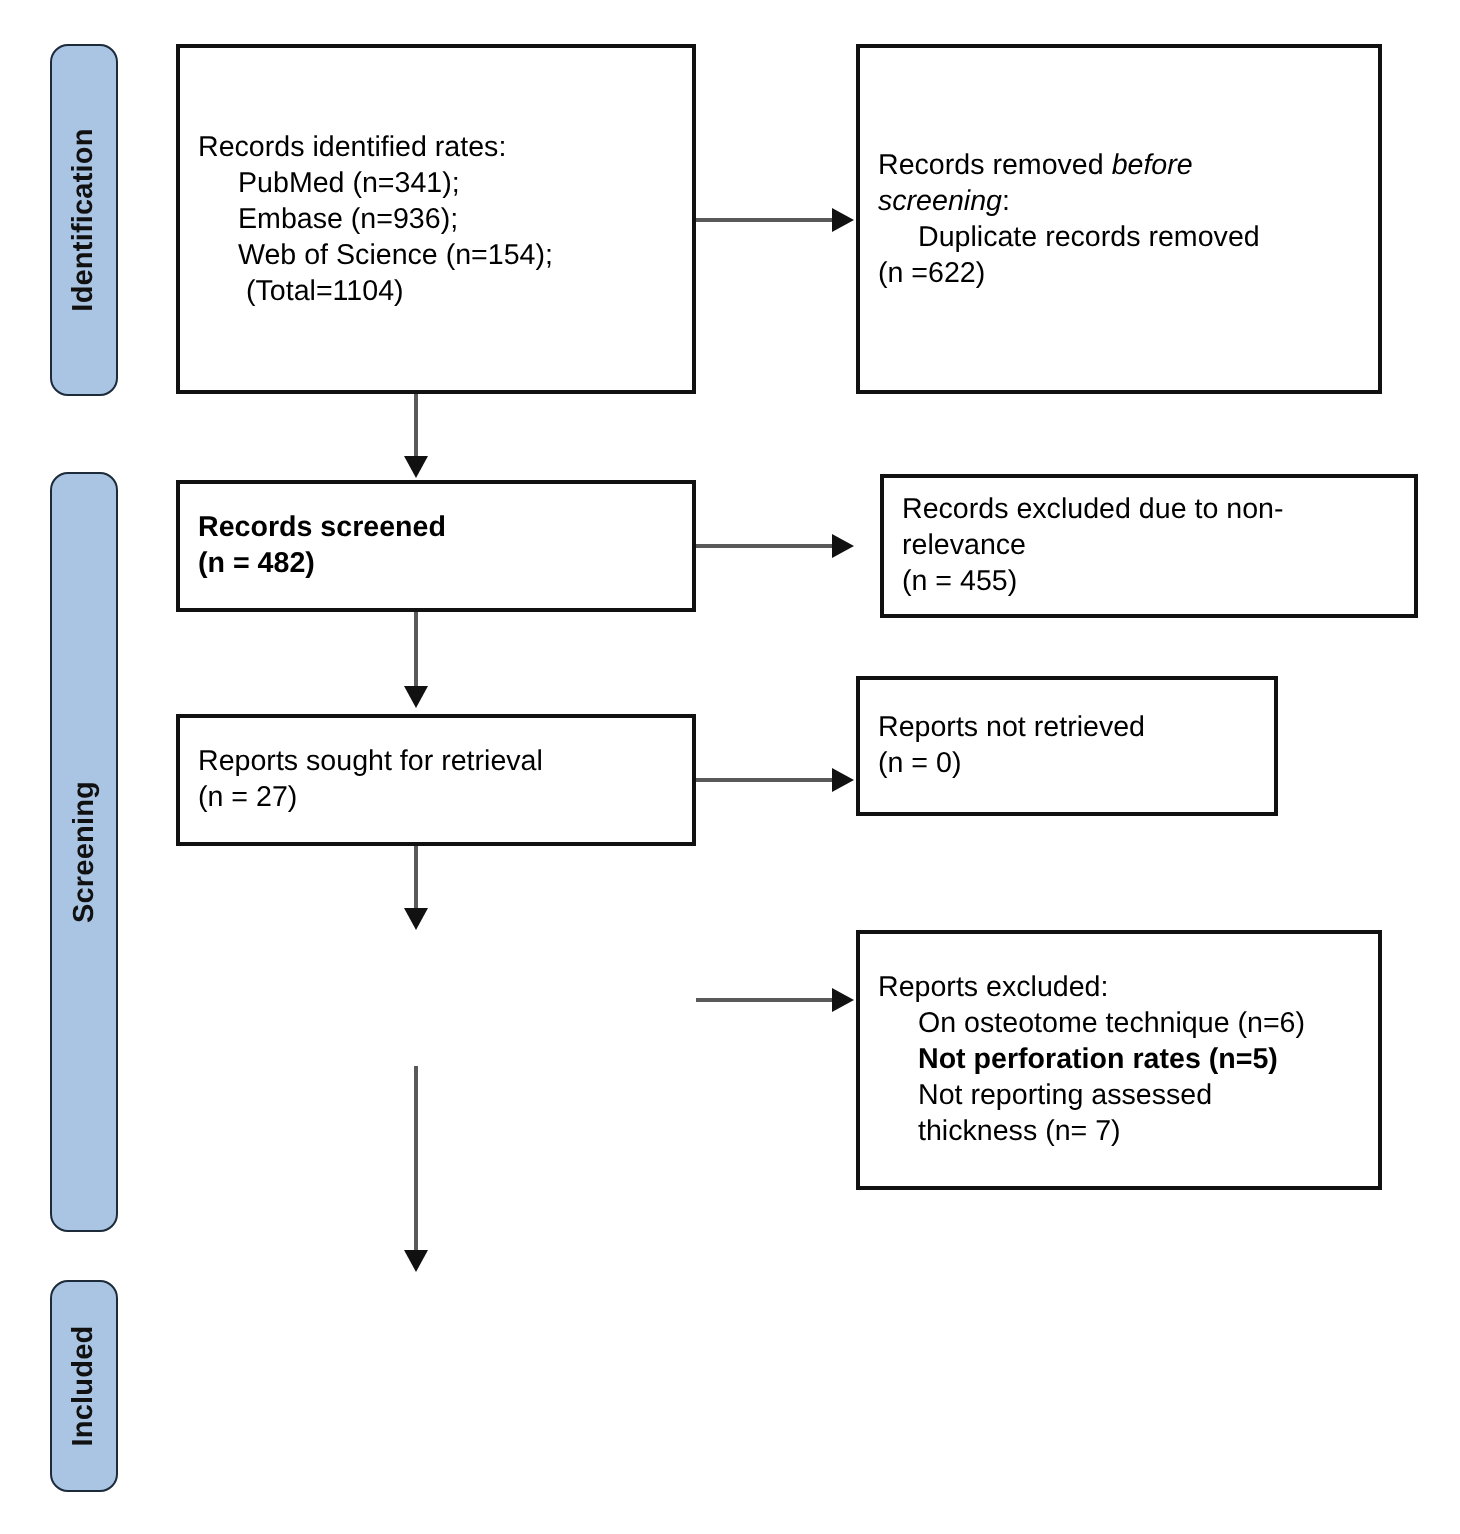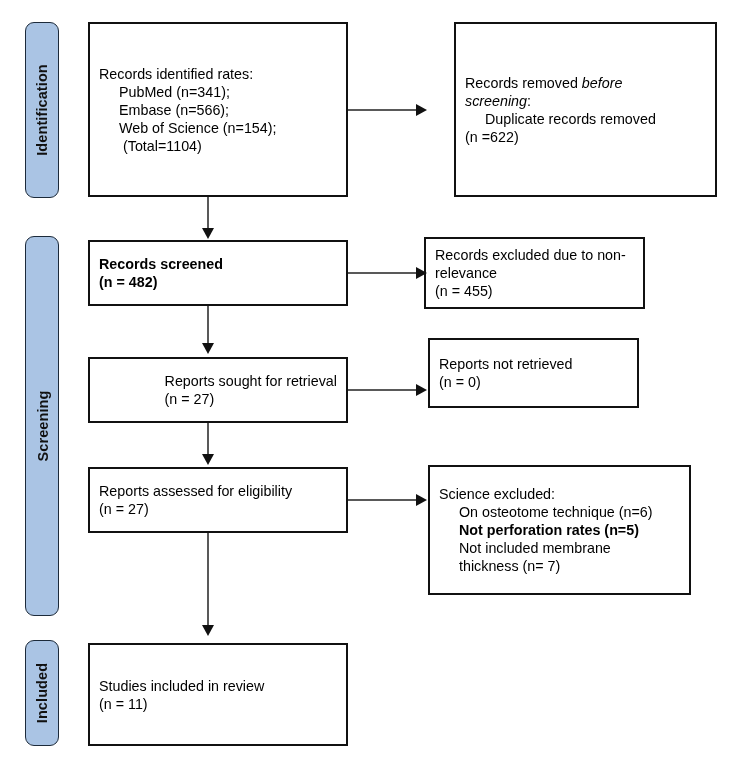--- a/index.html
+++ b/index.html
@@ -89,88 +89,80 @@
     <span>Screening</span>
   </div>
 
   <div class="stage-label" style="left:25px; top:640px; width:34px; height:106px;">
     <span>Included</span>
   </div>
 
   <div class="node" style="left:88px; top:22px; width:260px; height:175px;">
     <div class="node-text"><span>Records identified rates:</span>
 <span style="padding-left:20px;">PubMed (n=341);</span>
-<span style="padding-left:20px;">Embase (n=566);</span>
+<span style="padding-left:20px;">Embase (n=936);</span>
 <span style="padding-left:20px;">Web of Science (n=154);</span>
 <span style="padding-left:20px;"> (Total=1104)</span></div>
   </div>
 
-  <div class="node" style="left:428px; top:22px; width:263px; height:175px;margin-left:26px;">
+  <div class="node" style="left:428px; top:22px; width:263px; height:175px;">
     <div class="node-text"><span><span>Records removed </span><i>before</i></span>
 <span><i>screening</i><span>:</span></span>
 <span style="padding-left:20px;">Duplicate records removed</span>
 <span>(n =622)</span></div>
   </div>
 
   <div class="connector h" style="left:348px; top:109px; width:70px;"></div>
   <div class="arrowhead right" style="left:416px; top:103.5px;"></div>
 
   <div class="connector v" style="left:207px; top:197px; width:2px; height:32px;"></div>
   <div class="arrowhead down" style="left:201.5px; top:228px;"></div>
 
   <div class="node" style="left:88px; top:240px; width:260px; height:66px;font-weight:bold;">
     <div class="node-text"><span>Records screened</span>
 <span>(n = 482)</span></div>
   </div>
 
-  <div class="node" style="left:424px; top:237px; width:221px; height:72px;">
+  <div class="node" style="left:440px; top:237px; width:269px; height:72px;">
     <div class="node-text"><span>Records excluded due to non-</span>
 <span>relevance</span>
 <span>(n = 455)</span></div>
   </div>
 
   <div class="connector h" style="left:348px; top:272px; width:70px;"></div>
   <div class="arrowhead right" style="left:416px; top:266.5px;"></div>
 
   <div class="connector v" style="left:207px; top:306px; width:2px; height:38px;"></div>
   <div class="arrowhead down" style="left:201.5px; top:343px;"></div>
 
-  <div class="node" style="left:88px; top:357px; width:260px; height:66px;justify-content:flex-end;">
+  <div class="node" style="left:88px; top:357px; width:260px; height:66px;">
     <div class="node-text"><span>Reports sought for retrieval</span>
 <span>(n = 27)</span></div>
   </div>
 
   <div class="node" style="left:428px; top:338px; width:211px; height:70px;">
     <div class="node-text"><span>Reports not retrieved</span>
 <span>(n = 0)</span></div>
   </div>
 
   <div class="connector h" style="left:348px; top:389px; width:70px;"></div>
   <div class="arrowhead right" style="left:416px; top:383.5px;"></div>
 
   <div class="connector v" style="left:207px; top:423px; width:2px; height:32px;"></div>
   <div class="arrowhead down" style="left:201.5px; top:454px;"></div>
 
-  <div class="node" style="left:88px; top:467px; width:260px; height:66px;">
-    <div class="node-text"><span>Reports assessed for eligibility</span>
-<span>(n = 27)</span></div>
-  </div>
 
   <div class="node" style="left:428px; top:465px; width:263px; height:130px;">
-    <div class="node-text"><span>Science excluded:</span>
+    <div class="node-text"><span>Reports excluded:</span>
 <span style="padding-left:20px;text-align:center;">On osteotome technique (n=6)</span>
 <span style="padding-left:20px;font-weight:bold;">Not perforation rates (n=5)</span>
-<span style="padding-left:20px;">Not included membrane</span>
+<span style="padding-left:20px;">Not reporting assessed</span>
 <span style="padding-left:20px;">thickness (n= 7)</span></div>
   </div>
 
   <div class="connector h" style="left:348px; top:499px; width:70px;"></div>
   <div class="arrowhead right" style="left:416px; top:493.5px;"></div>
 
   <div class="connector v" style="left:207px; top:533px; width:2px; height:93px;"></div>
   <div class="arrowhead down" style="left:201.5px; top:625px;"></div>
 
-  <div class="node" style="left:88px; top:643px; width:260px; height:103px;">
-    <div class="node-text"><span>Studies included in review</span>
-<span>(n = 11)</span></div>
-  </div>
 
 </div>
 
 </body></html>

